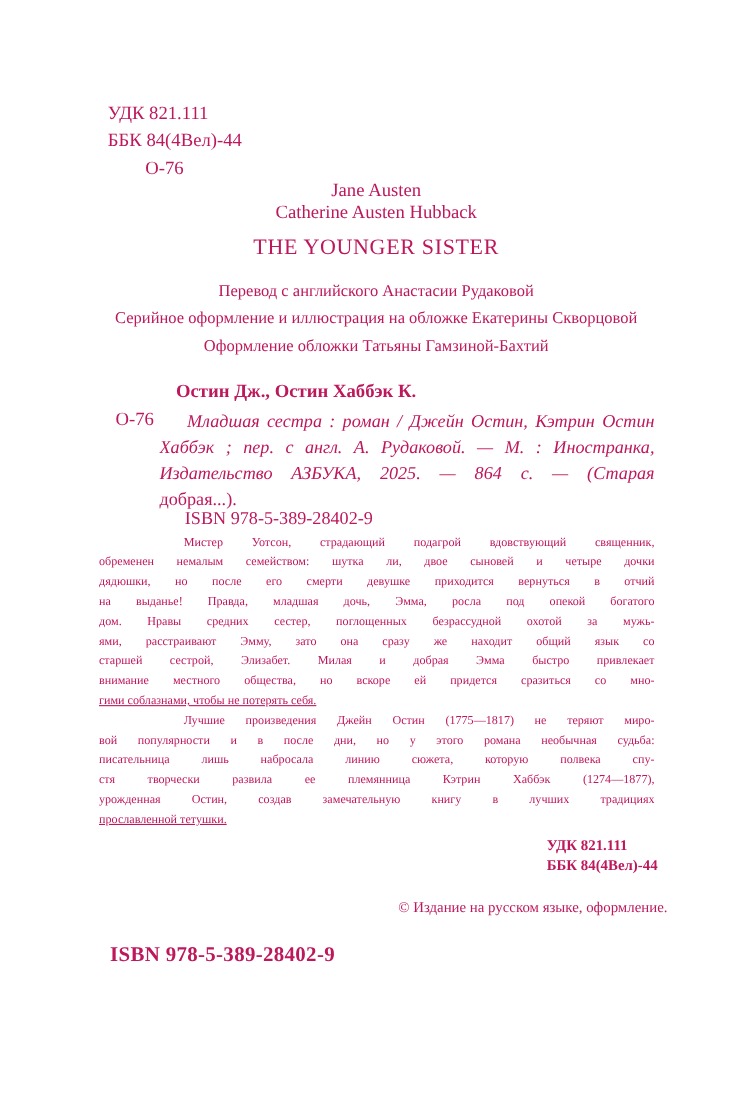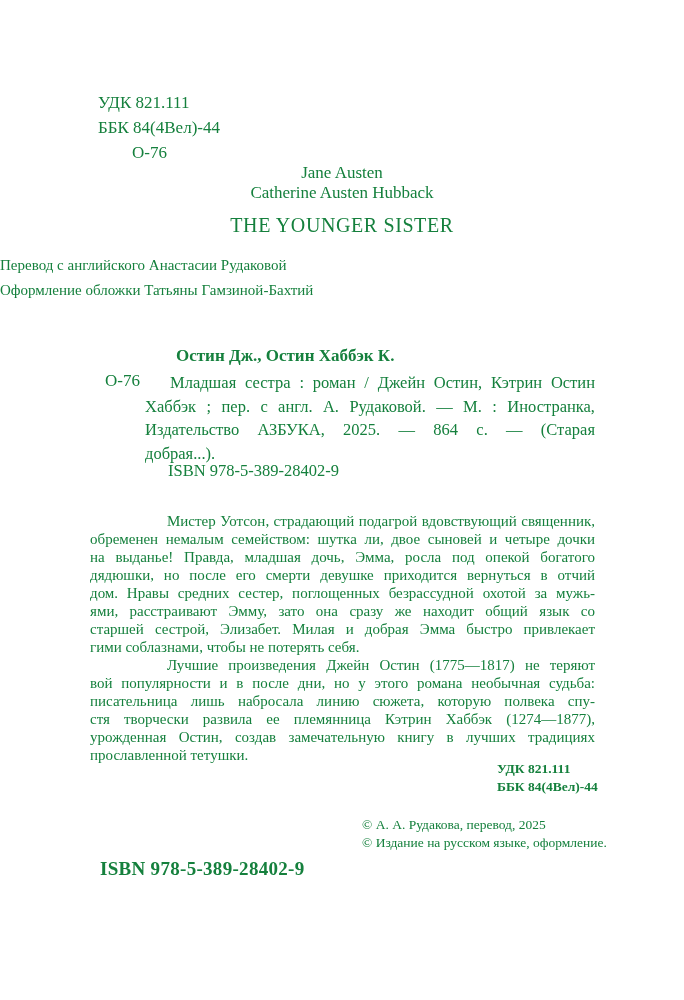--- a/index.html
+++ b/index.html
@@ -5,21 +5,21 @@
   html, body {
     margin: 0;
     padding: 0;
     background: #ffffff;
   }
   .page {
     position: relative;
     width: 684px;
     height: 1000px;
     background: #ffffff;
-    color: #15803d;
+    color: #be185d;
     font-family: "Liberation Serif", "DejaVu Serif", serif;
     overflow: hidden;
   }
   
   .top-codes {
     position: absolute;
     left: 98px;
     top: 90px;
     font-size: 17px;
     line-height: 25px;
@@ -42,33 +42,33 @@
     letter-spacing: 0.6px;
     margin-top: 12px;
   }
 
   
   .credits {
     position: absolute;
     left: 0;
     top: 253px;
     width: 684px;
+    text-align: center;
     font-size: 15px;
     line-height: 25px;
   }
 
   
   .catalog-heading {
     position: absolute;
     left: 160px;
     top: 346px;
     font-size: 17px;
     font-weight: bold;
     white-space: nowrap;
-    margin-left: 16px;
   }
   .catalog-code {
     position: absolute;
     left: 105px;
     top: 371px;
     font-size: 17px;
     white-space: nowrap;
   }
   .catalog-lines {
     position: absolute;
@@ -77,50 +77,52 @@
     width: 450px;
     font-size: 16.5px;
     line-height: 23.5px;
   }
   .catalog-lines .jline {
     text-align: justify;
     text-align-last: justify;
     height: 23.5px;
     overflow: hidden;
     box-sizing: border-box;
+    font-style: italic;
   }
   .catalog-lines .first { padding-left: 25px; }
   .isbn-mid {
     position: absolute;
     left: 168px;
     top: 461px;
     font-size: 16.5px;
     white-space: nowrap;
   }
 
   
   .annotation {
     position: absolute;
     left: 90px;
-    top: 512px;
+    top: 484px;
     width: 505px;
-    font-size: 15px;
+    font-size: 11px;
     line-height: 18px;
   }
   .annotation .aline {
     text-align: justify;
     text-align-last: justify;
     height: 18px;
     overflow: hidden;
     box-sizing: border-box;
   }
   .annotation .indent { padding-left: 77px; }
   .annotation .last {
     text-align: right;
     text-align-last: left;
+    text-decoration: underline;
   }
 
   
   .bottom-codes {
     position: absolute;
     left: 497px;
     top: 760px;
     font-size: 13.5px;
     font-weight: bold;
     line-height: 18px;
@@ -161,55 +163,56 @@
   </div>
 
   <div class="title-block">
     <div>Jane Austen</div>
     <div>Catherine Austen Hubback</div>
     <div class="book-title">THE YOUNGER SISTER</div>
   </div>
 
   <div class="credits">
     <div>Перевод с английского Анастасии Рудаковой</div>
+    <div>Серийное оформление и иллюстрация на обложке Екатерины Скворцовой</div>
     <div>Оформление обложки Татьяны Гамзиной-Бахтий</div>
   </div>
 
   <div class="catalog-heading">Остин Дж., Остин Хаббэк К.</div>
   <div class="catalog-code">О-76</div>
   <div class="catalog-lines">
     <div class="jline first">Младшая сестра : роман / Джейн Остин, Кэтрин Остин</div>
     <div class="jline">Хаббэк ; пер. с англ. А. Рудаковой. — М. : Иностранка,</div>
     <div class="jline">Издательство АЗБУКА, 2025. — 864 с. — (Старая</div>
     <div>добрая...).</div>
   </div>
   <div class="isbn-mid">ISBN 978-5-389-28402-9</div>
 
   <div class="annotation">
     <div class="aline indent">Мистер Уотсон, страдающий подагрой вдовствующий священник,</div>
     <div class="aline">обременен немалым семейством: шутка ли, двое сыновей и четыре дочки</div>
+    <div class="aline">дядюшки, но после его смерти девушке приходится вернуться в отчий</div>
     <div class="aline">на выданье! Правда, младшая дочь, Эмма, росла под опекой богатого</div>
-    <div class="aline">дядюшки, но после его смерти девушке приходится вернуться в отчий</div>
     <div class="aline">дом. Нравы средних сестер, поглощенных безрассудной охотой за мужь-</div>
     <div class="aline">ями, расстраивают Эмму, зато она сразу же находит общий язык со</div>
     <div class="aline">старшей сестрой, Элизабет. Милая и добрая Эмма быстро привлекает</div>
+    <div class="aline">внимание местного общества, но вскоре ей придется сразиться со мно-</div>
     <div class="aline last">гими соблазнами, чтобы не потерять себя.</div>
     <div class="aline indent">Лучшие произведения Джейн Остин (1775—1817) не теряют миро-</div>
     <div class="aline">вой популярности и в после дни, но у этого романа необычная судьба:</div>
     <div class="aline">писательница лишь набросала линию сюжета, которую полвека спу-</div>
     <div class="aline">стя творчески развила ее племянница Кэтрин Хаббэк (1274—1877),</div>
     <div class="aline">урожденная Остин, создав замечательную книгу в лучших традициях</div>
     <div class="aline last">прославленной тетушки.</div>
   </div>
 
   <div class="bottom-codes">
     <div>УДК 821.111</div>
     <div>ББК 84(4Вел)-44</div>
   </div>
 
   <div class="copyright">
-    <div>© А. А. Рудакова, перевод, 2025</div>
     <div>© Издание на русском языке, оформление.</div>
   </div>
 
   <div class="isbn-bottom">ISBN 978-5-389-28402-9</div>
 
 </div>
 
 </body></html>

